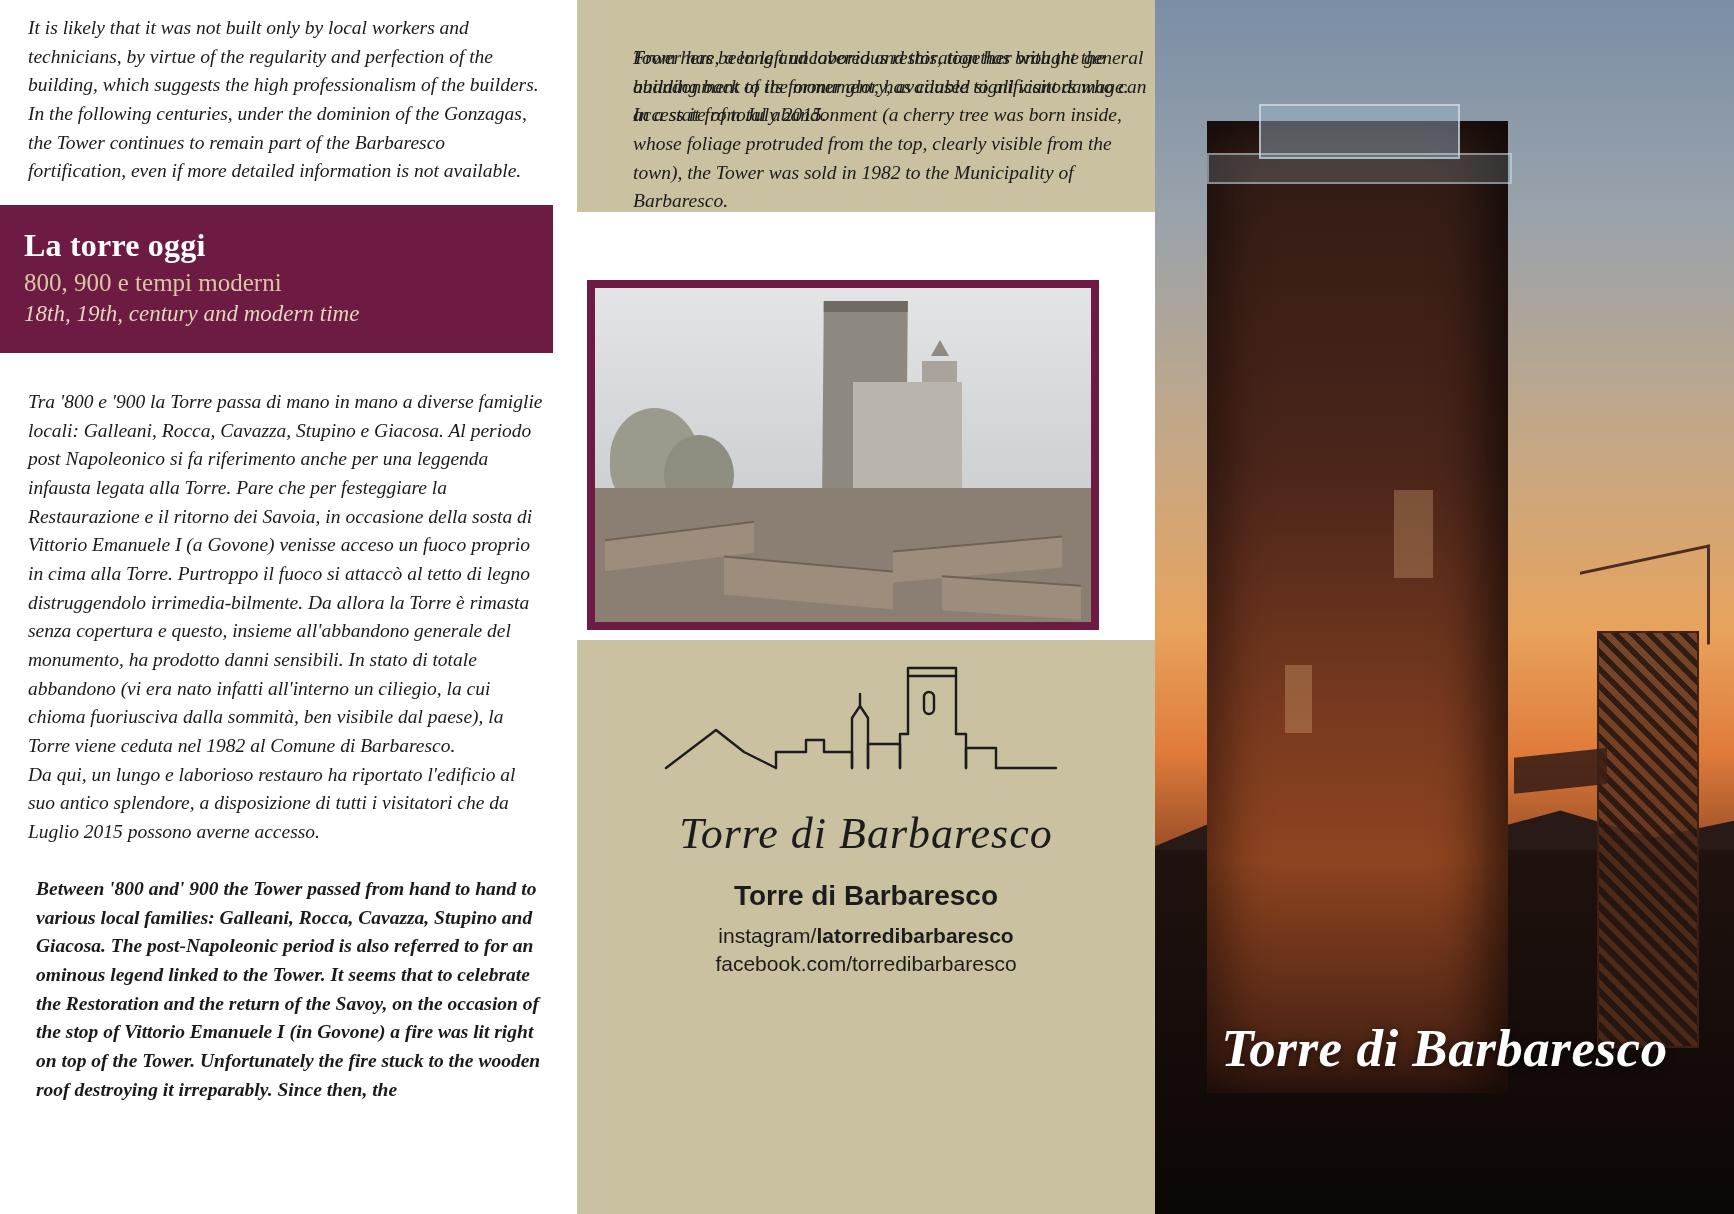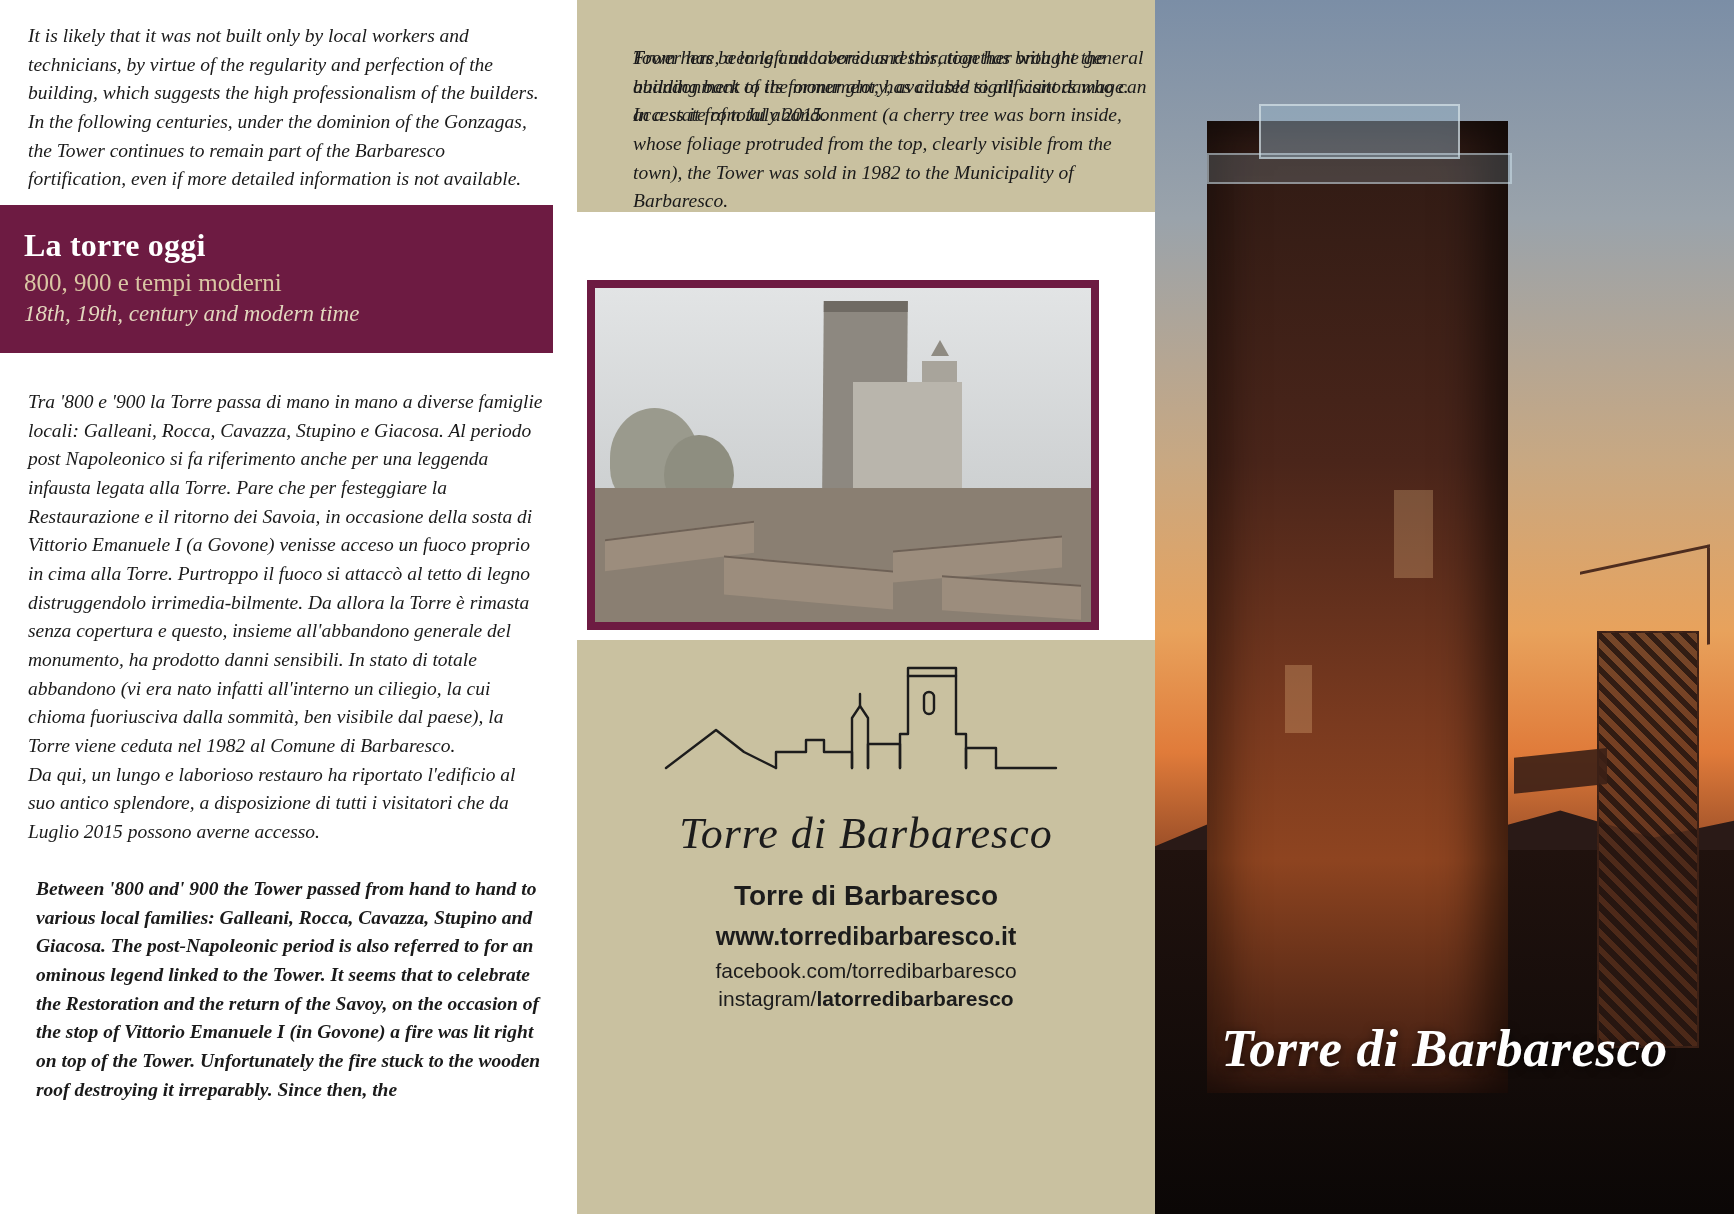--- a/index.html
+++ b/index.html
@@ -34,21 +34,21 @@
     font-style: italic;
     font-size: 19.5px;
     line-height: 1.47;
     color: #1a1a1a;
     text-align: left;
   }
 
   .left-top-text {
     position: absolute;
     left: 28px;
-    top: 22px;
+    top: 14px;
     width: 515px;
   }
 
   .band {
     position: absolute;
     left: 0;
     top: 205px;
     width: 553px;
     height: 148px;
     background: #6d1b42;
@@ -437,25 +437,24 @@
           <path d="M252 28 L300 28"></path>
           <path d="M310 120 L310 100 L340 100 L340 120"></path>
           <path d="M340 120 L400 120"></path>
         </g>
       </svg>
       <div class="logo-script">Torre di Barbaresco</div>
     </div>
 
     <div class="contact">
       <div class="contact-name">Torre di Barbaresco</div>
-      <div class="contact-web">www.torredibarbaresco.it</div>
-      <div class="contact-social">facebook.com/torredibarbaresco</div>
       <div class="contact-social">
         <span>instagram/</span><b>latorredibarbaresco</b>
       </div>
+      <div class="contact-social">facebook.com/torredibarbaresco</div>
     </div>
   </div>
 
   <div class="panel-right">
     <div class="sky"></div>
     <div class="hills"></div>
     <div class="ground"></div>
 
     <div class="tower-big">
       <div class="tower-win" style="left:62%;top:38%;width:13%;height:9%;"></div>

